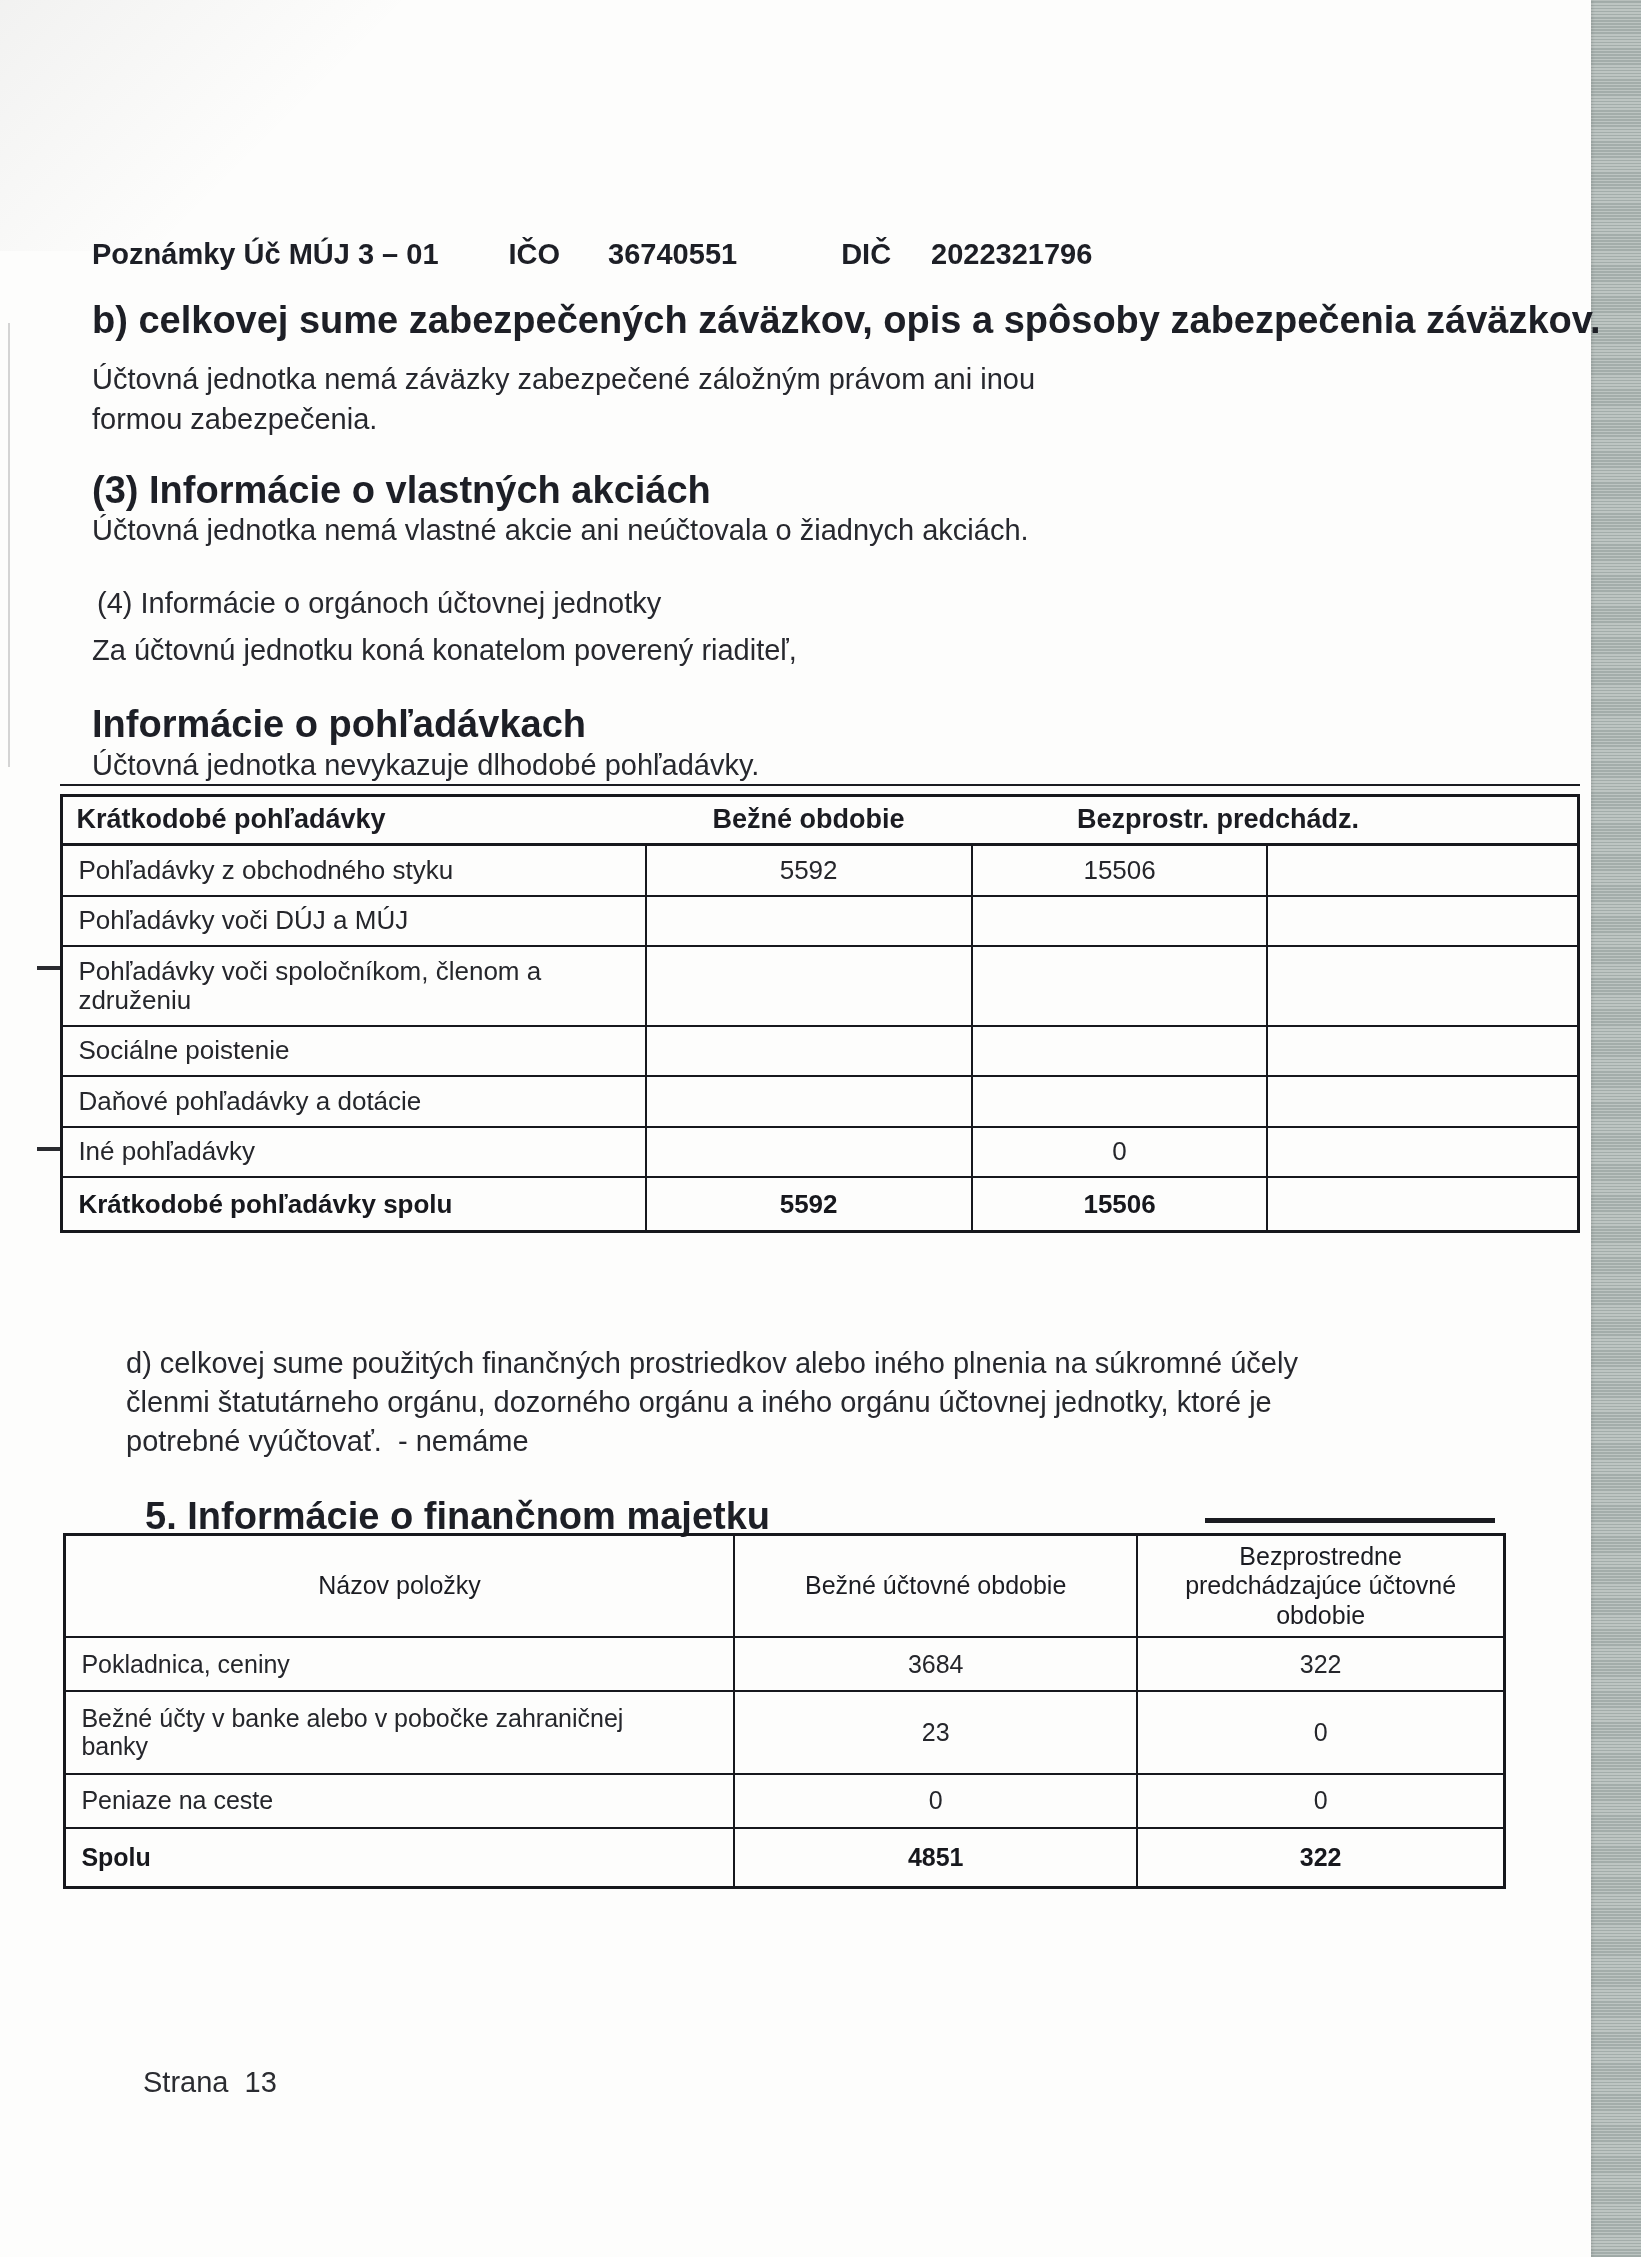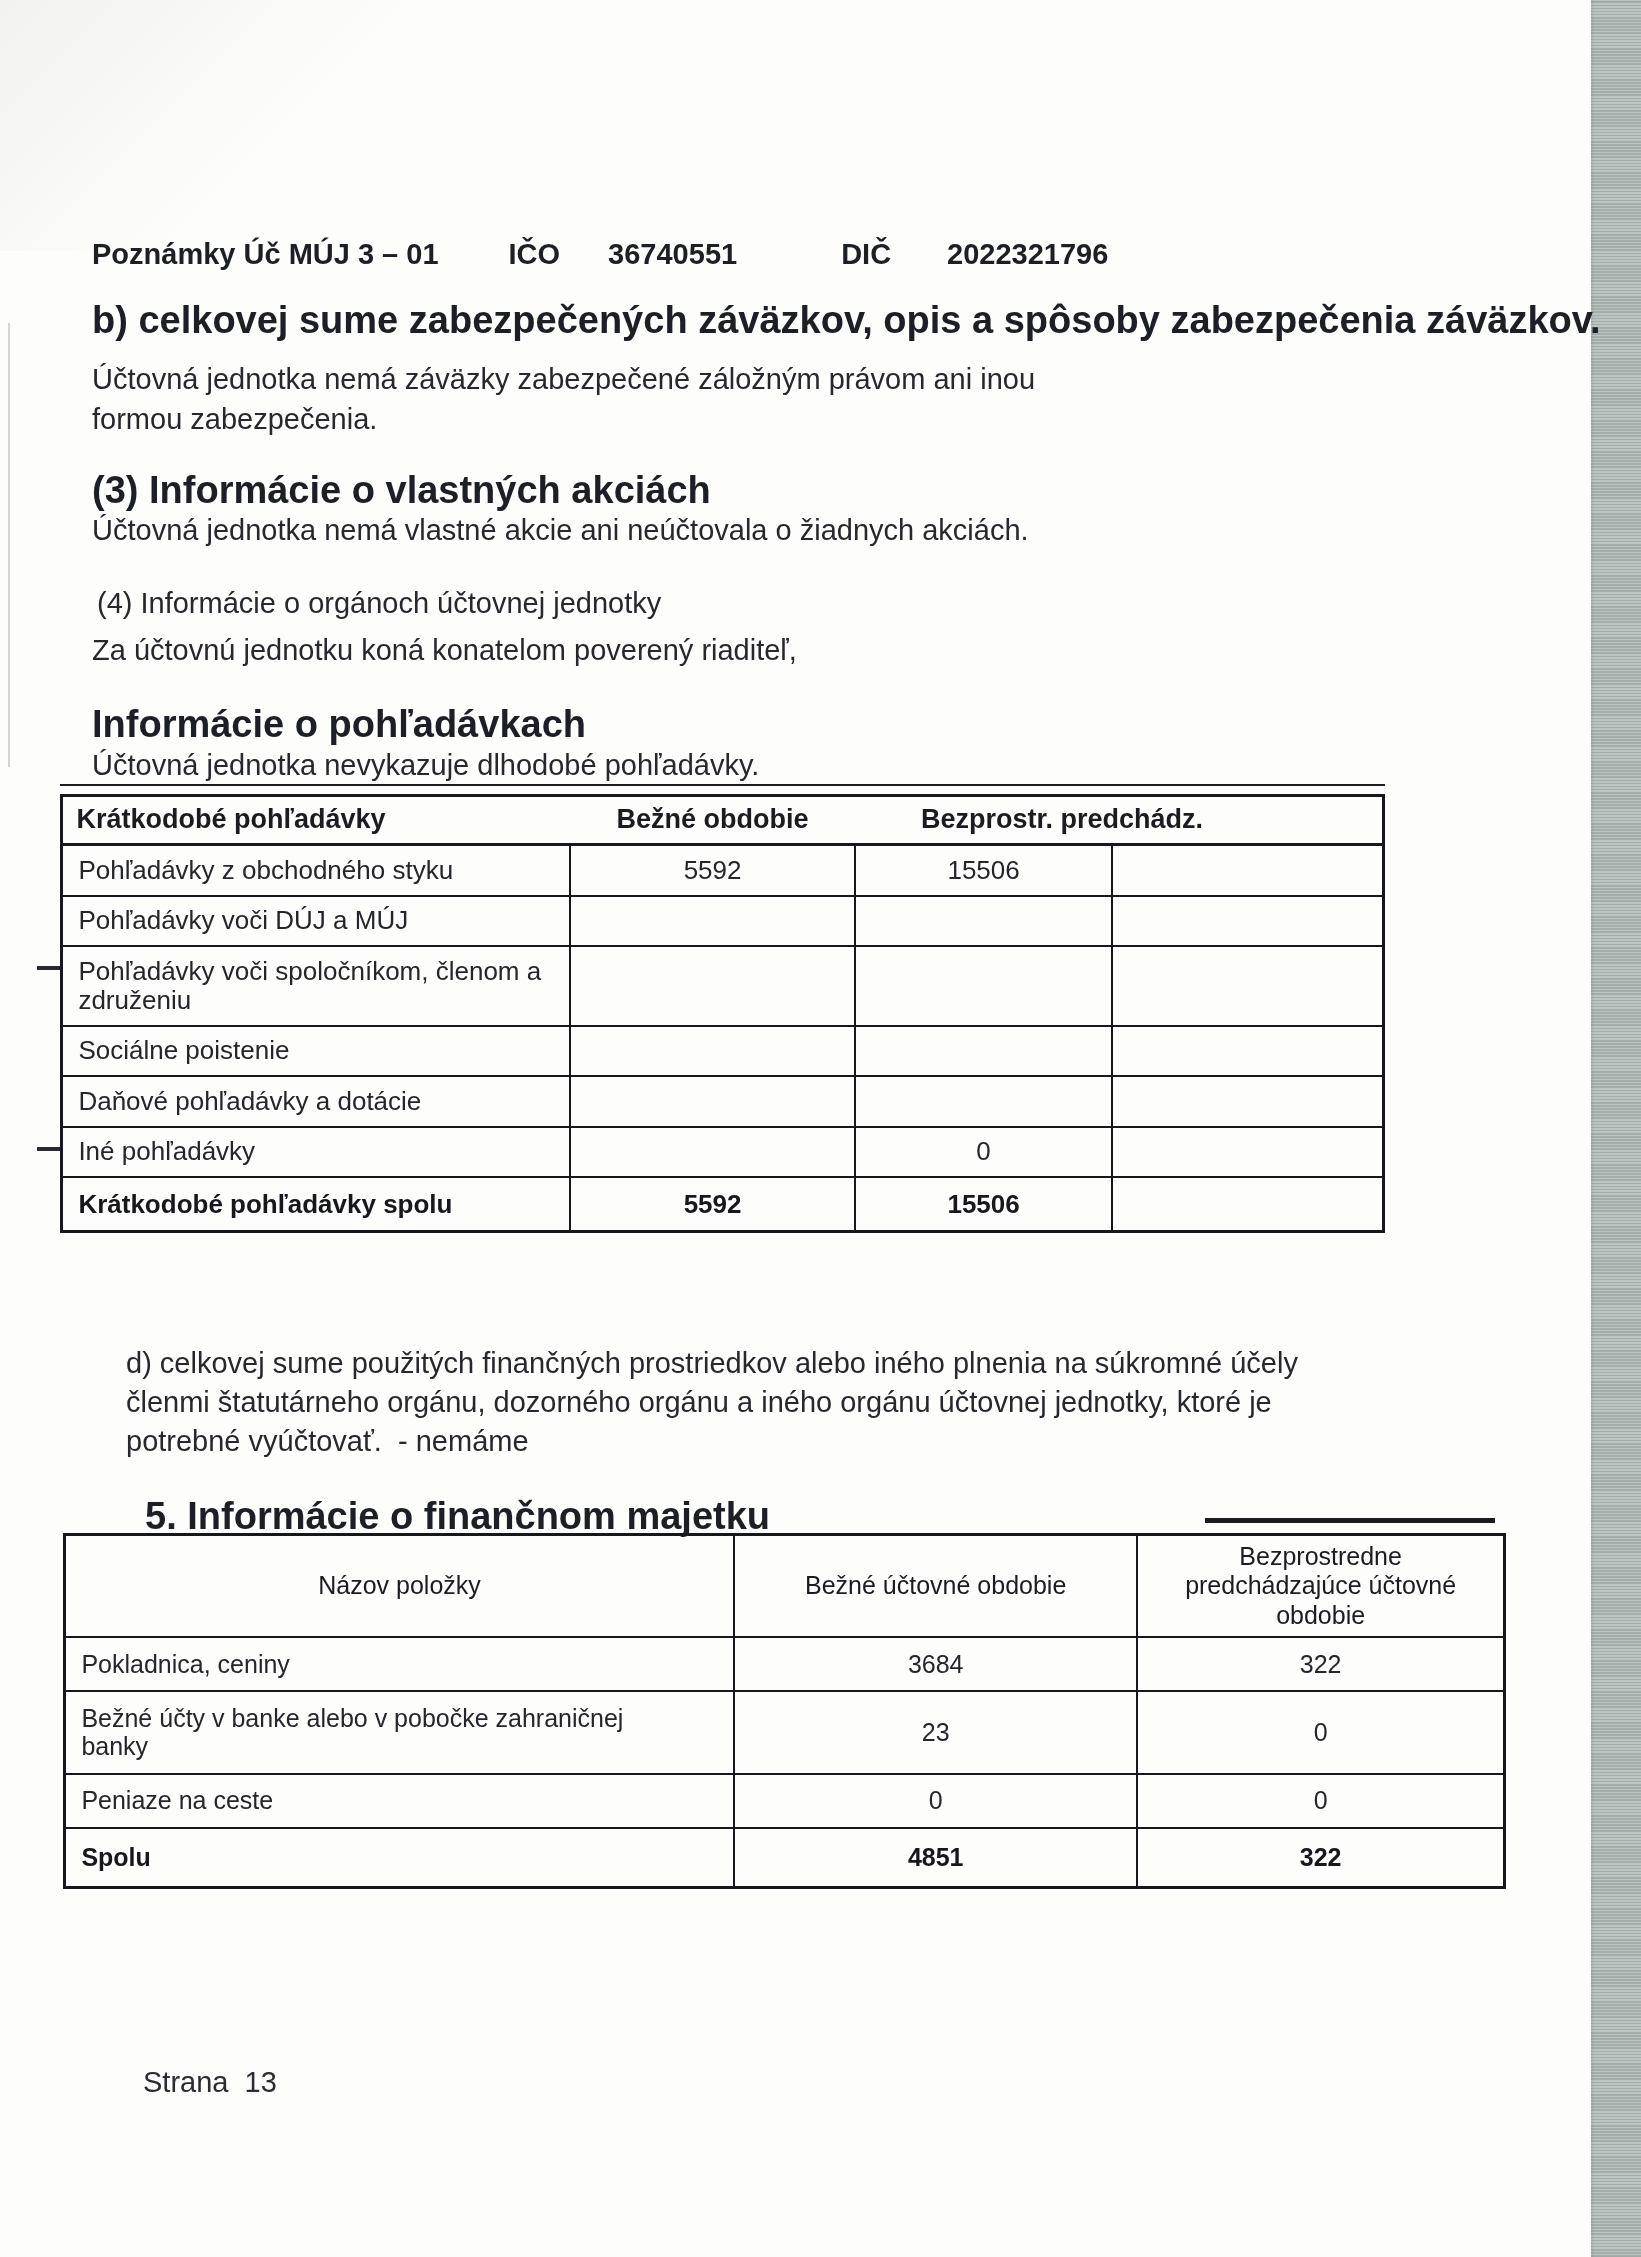--- a/index.html
+++ b/index.html
@@ -23,37 +23,37 @@
     background:linear-gradient(135deg, rgba(60,60,60,0.06), rgba(0,0,0,0) 60%);
   }
   .left-line{
     left:7.7px;top:323px;width:1.9px;height:444px;background:#d4d4d4;
   }
   .dash{background:#2a2b30;height:3.9px;}
   
   .doc-header{left:92px;top:238px;font-size:29px;font-weight:bold;color:#1d1f26;
     display:flex;align-items:baseline;white-space:nowrap;}
   .doc-header .g1{margin-left:70px;} .doc-header .g2{margin-left:48px;}
-  .doc-header .g3{margin-left:104px;} .doc-header .g4{margin-left:56px;}
+  .doc-header .g3{margin-left:104px;} .doc-header .g4{margin-left:40px;}
   .h-bold{font-size:38px;font-weight:bold;color:#1d1f26;white-space:nowrap;}
   .body-text{font-size:29px;line-height:1.38;color:#27282e;}
   .keep-spaces{white-space:pre-wrap;}
   .b-head{left:92px;top:299px;}
   .para1{left:92px;top:359px;width:994px;}
   .s3-head{left:92px;top:469px;}
   .s3-text{left:92px;top:510px;white-space:nowrap;}
   .s4-head{left:97px;top:587px;font-size:29px;color:#27282e;white-space:nowrap;}
   .s4-text{left:92px;top:630px;white-space:nowrap;}
   .recv-head{left:92px;top:703px;}
   .recv-text{left:92px;top:745px;white-space:nowrap;}
   .d-para{left:126px;top:1344px;width:1246px;font-size:29px;line-height:1.34;}
   .s5-head{left:145px;top:1495px;}
   .page-num{left:143px;top:2066px;font-size:29px;color:#2b2c31;}
   
-  .t-wrap1{left:60px;top:784px;width:1325px;border-top:2.9px solid #1b1c21;padding-top:7.7px;}
+  .t-wrap1{left:60px;top:784px;width:1520px;border-top:2.9px solid #1b1c21;padding-top:7.7px;}
   table{border-collapse:collapse;width:100%;table-layout:fixed;}
   .t1{border:3.9px solid #17181d;font-size:26px;}
   .t1 col.c1{width:38.5%;} .t1 col.c2{width:21.5%;}
   .t1 col.c3{width:19.5%;} .t1 col.c4{width:20.5%;}
   .t1 th{border:none;border-bottom:3.9px solid #17181d;padding:7.7px 13.5px;
     font-size:27px;font-weight:bold;color:#1b1c22;}
   .t1 th.lab{text-align:left;}
   .t1 th.prev{padding-right:126px;}
   .t1 td{border:2.9px solid #17181d;padding:9.7px 15.4px;line-height:1.12;vertical-align:middle;}
   .t1 td.lab{text-align:left;}

